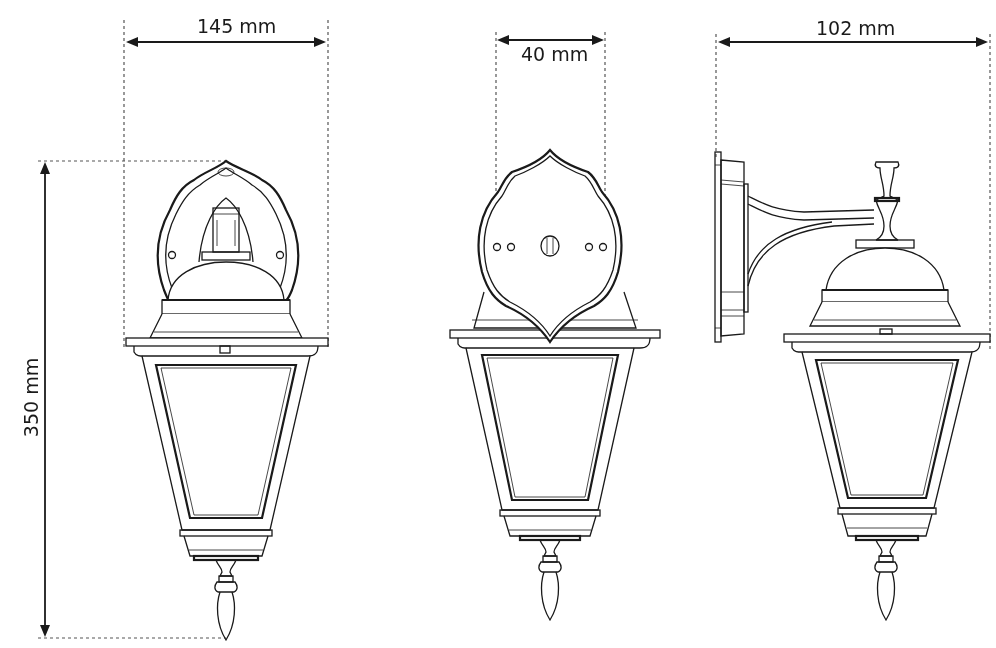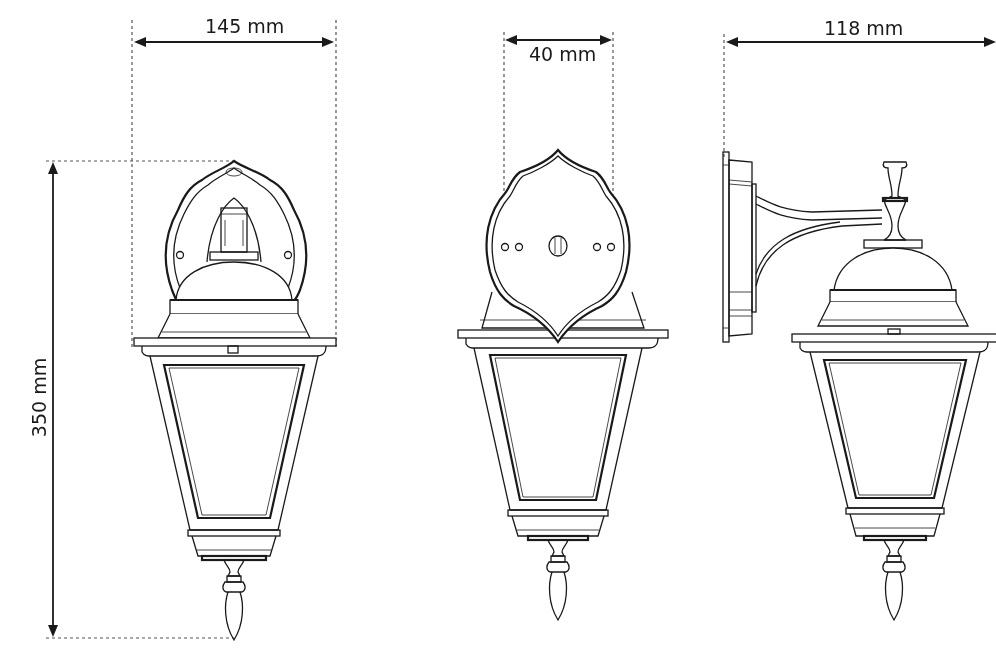--- a/index.html
+++ b/index.html
@@ -1,17 +1,17 @@
 <!DOCTYPE html>
 <html><head>
 <meta charset="utf-8">
 <style>
   html, body { margin:0; padding:0; background:#ffffff; }
   body { width:996px; height:648px; overflow:hidden; position:relative; font-family:"DejaVu Sans", sans-serif; }
-  #canvas { position:absolute; left:12px; top:0; width:960px; height:648px; }
+  #canvas { position:absolute; left:4px; top:0; width:960px; height:648px; }
   .dim-label { position:absolute; font-family:"DejaVu Sans", sans-serif; font-size:19px; color:#1a1a1a; white-space:nowrap; line-height:1; }
   .vert-label { transform-origin: center center; transform: rotate(-90deg); }
   svg .ln { stroke:#1a1a1a; fill:none; stroke-width:1.3; }
   svg .thk { stroke:#1a1a1a; fill:none; stroke-width:2.2; }
   svg .thin { stroke:#1a1a1a; fill:none; stroke-width:0.8; }
   svg .dash { stroke:#555; fill:none; stroke-width:1.2; stroke-dasharray:3 3; }
   svg .dimline { stroke:#1a1a1a; stroke-width:1.8; fill:none; }
   svg .arrow { fill:#1a1a1a; stroke:none; }
   svg .wf { fill:#fff; }
 </style>
@@ -168,16 +168,16 @@
     <path class="ln" d="M872,540 C874,546 878,548 878,552 L876,556 L888,556 L886,552 C886,548 890,546 892,540"></path>
     <rect class="ln" x="875" y="556" width="14" height="6"></rect>
     <path class="ln" d="M873,562 C870,566 870,570 874,572 L890,572 C894,570 894,566 891,562 Z"></path>
     <path class="ln" d="M876,572 C872,584 872,604 882,620 C892,604 892,584 888,572"></path>
   </g>
 </svg>
 
 
 <div class="dim-label" style="left:193px; top:17px;">145 mm</div>
 <div class="dim-label" style="left:517px; top:45px;">40 mm</div>
-<div class="dim-label" style="left:812px; top:19px;">118 mm</div>
+<div class="dim-label" style="left:812px; top:19px;">102 mm</div>
 <div class="dim-label vert-label" style="left:-18px; top:388px; width:90px; text-align:center;">350 mm</div>
 
 </div>
 
 </body></html>

